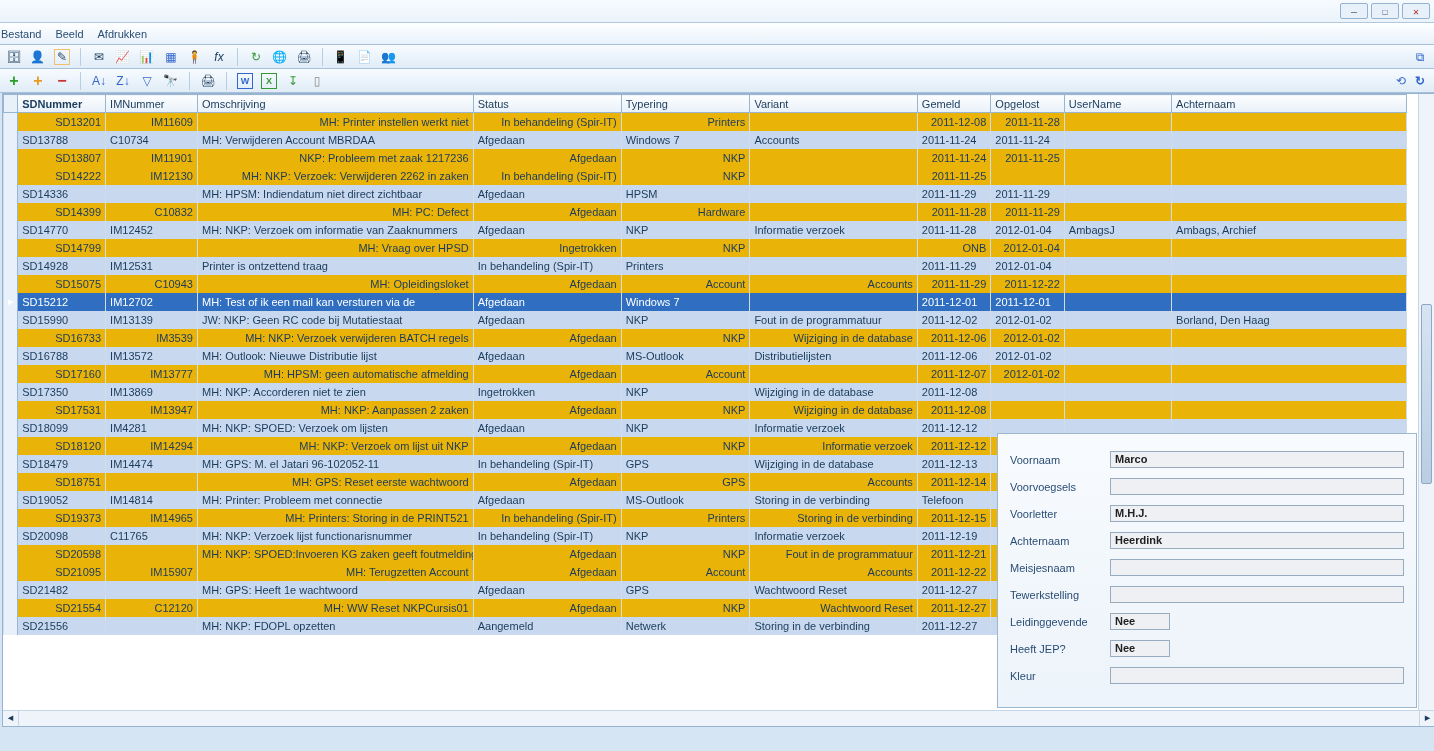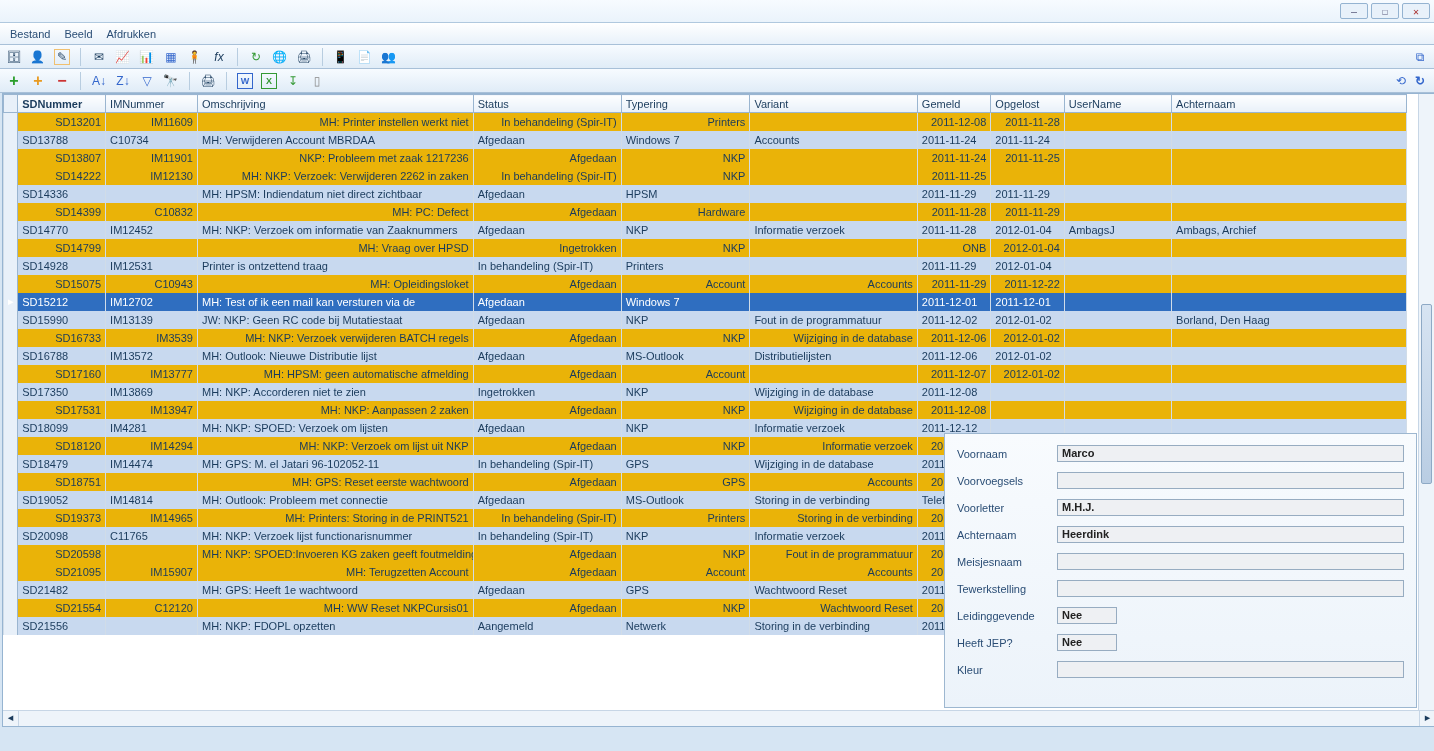--- a/index.html
+++ b/index.html
@@ -29,21 +29,21 @@
     display: flex; align-items: center; justify-content: center;
     font-family: monospace; font-size:10px; color:#557;
     border-radius:2px;
   }
   .wbtn.close { color:#a33; }
   .menubar {
     height: 22px;
     background: linear-gradient(#fff,#e8f1fa);
     border-bottom: 1px solid #a8c0d8;
     display: flex; align-items: center;
-    padding-left: 10px;
+    padding-left: 1px;
     gap: 14px;
   }
   .menubar span { color:#2a4d75; }
   .toolbar {
     height: 24px;
     background: linear-gradient(#f7fbff,#e0ecf7);
     border-bottom: 1px solid #a8c0d8;
     display: flex; align-items: center;
     gap: 8px;
     padding: 0 6px;
@@ -111,24 +111,24 @@
     background:linear-gradient(#d7e4f2,#b9cde3); border:1px solid #8ea9c5; border-radius:2px;}
   .hscroll {
     position:absolute; left:0; right:0; bottom:0; height:16px;
     background:#eef4fa; border-top:1px solid #c7d6e6;
     display:flex;
   }
   .hscroll .track { flex:1; position:relative; margin:0 16px; }
   .detail-panel {
     position:absolute;
     right: 18px; bottom: 18px;
-    width: 473px; height: 275px;
+    width: 420px; height: 275px;
     background: linear-gradient(#f8fbfe,#ecf3fa);
     border: 1px solid #9db7d0;
-    padding: 10px 12px;
+    padding: 16px 12px;
     margin-left: 33px;
   }
   .drow { display:flex; align-items:center; margin-bottom:8px; height:19px;}
   .drow label { width: 100px; color:#2a4d75;}
   .drow .val {
     flex:1; height:17px; border:1px solid #97acc1;
     background:#eef0f3; padding:0 4px; line-height:15px;
     color:#222; font-weight:bold;
   }
   .drow .val.short { flex:none; width:60px; }
@@ -496,21 +496,21 @@
           <td>Accounts</td>
           <td>2011-12-14</td>
           <td></td>
           <td></td>
           <td></td>
         </tr>
         <tr class="even">
           <td class="row-indicator"></td>
           <td>SD19052</td>
           <td>IM14814</td>
-          <td>MH: Outlook: Probleem met connectie</td>
+          <td>MH: Printer: Probleem met connectie</td>
           <td>Afgedaan</td>
           <td>MS-Outlook</td>
           <td>Storing in de verbinding</td>
           <td>Telefoon</td>
           <td></td>
           <td></td>
           <td></td>
         </tr>
         <tr class="odd">
           <td class="row-indicator"></td>

